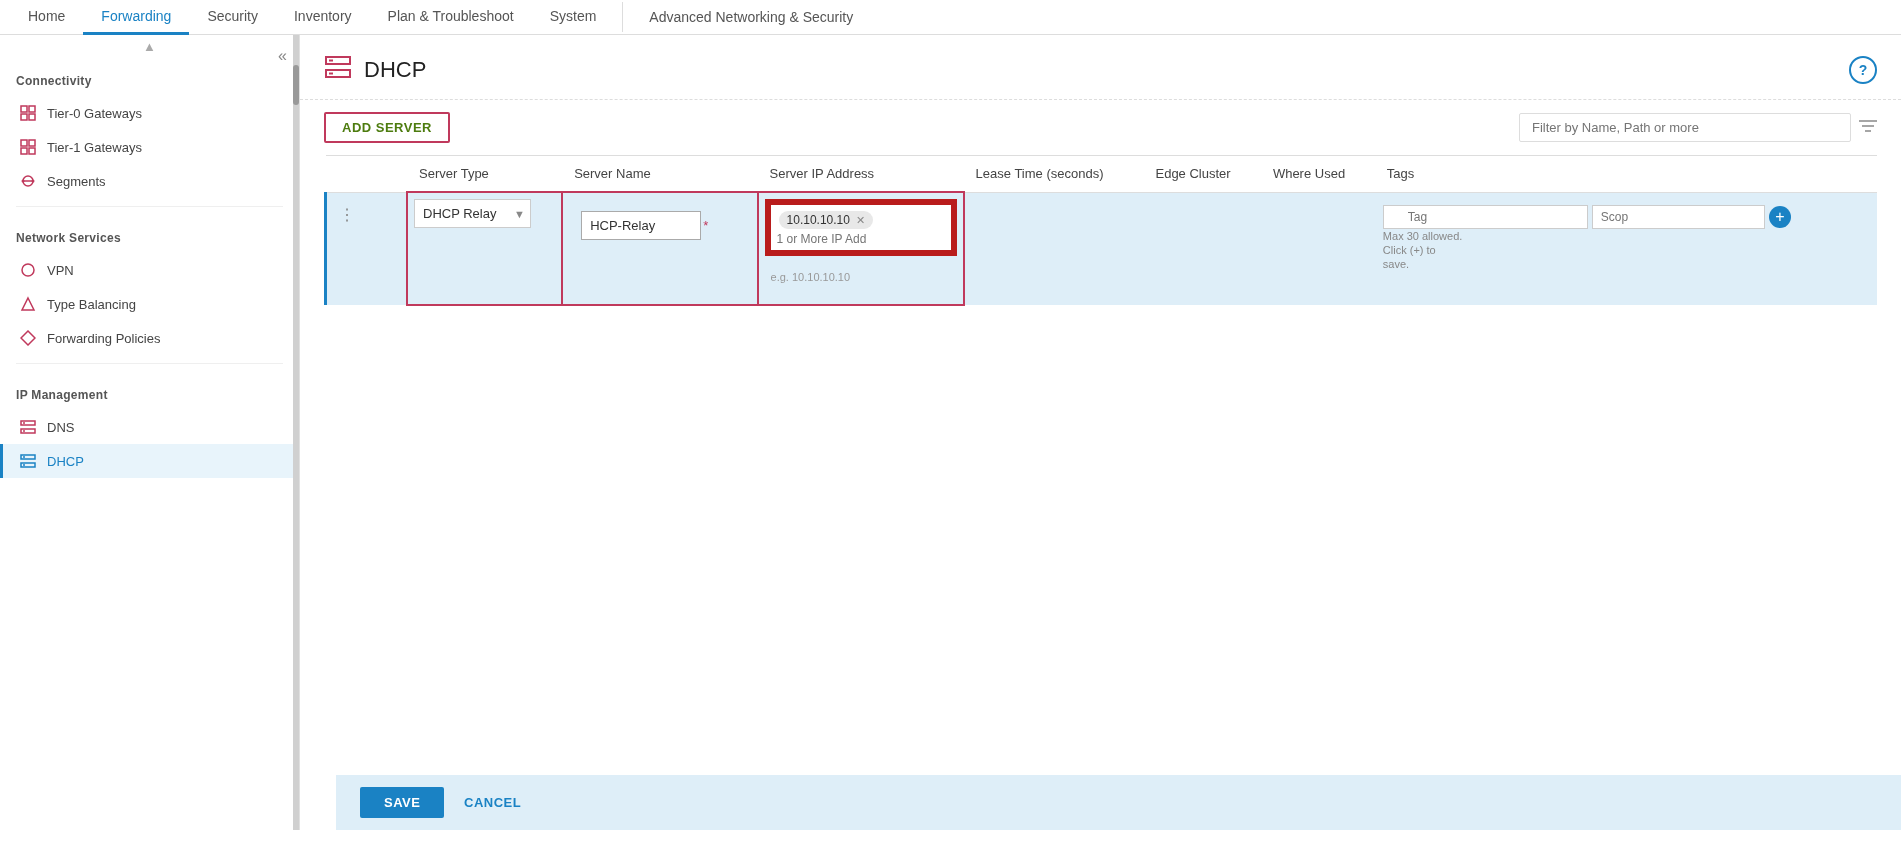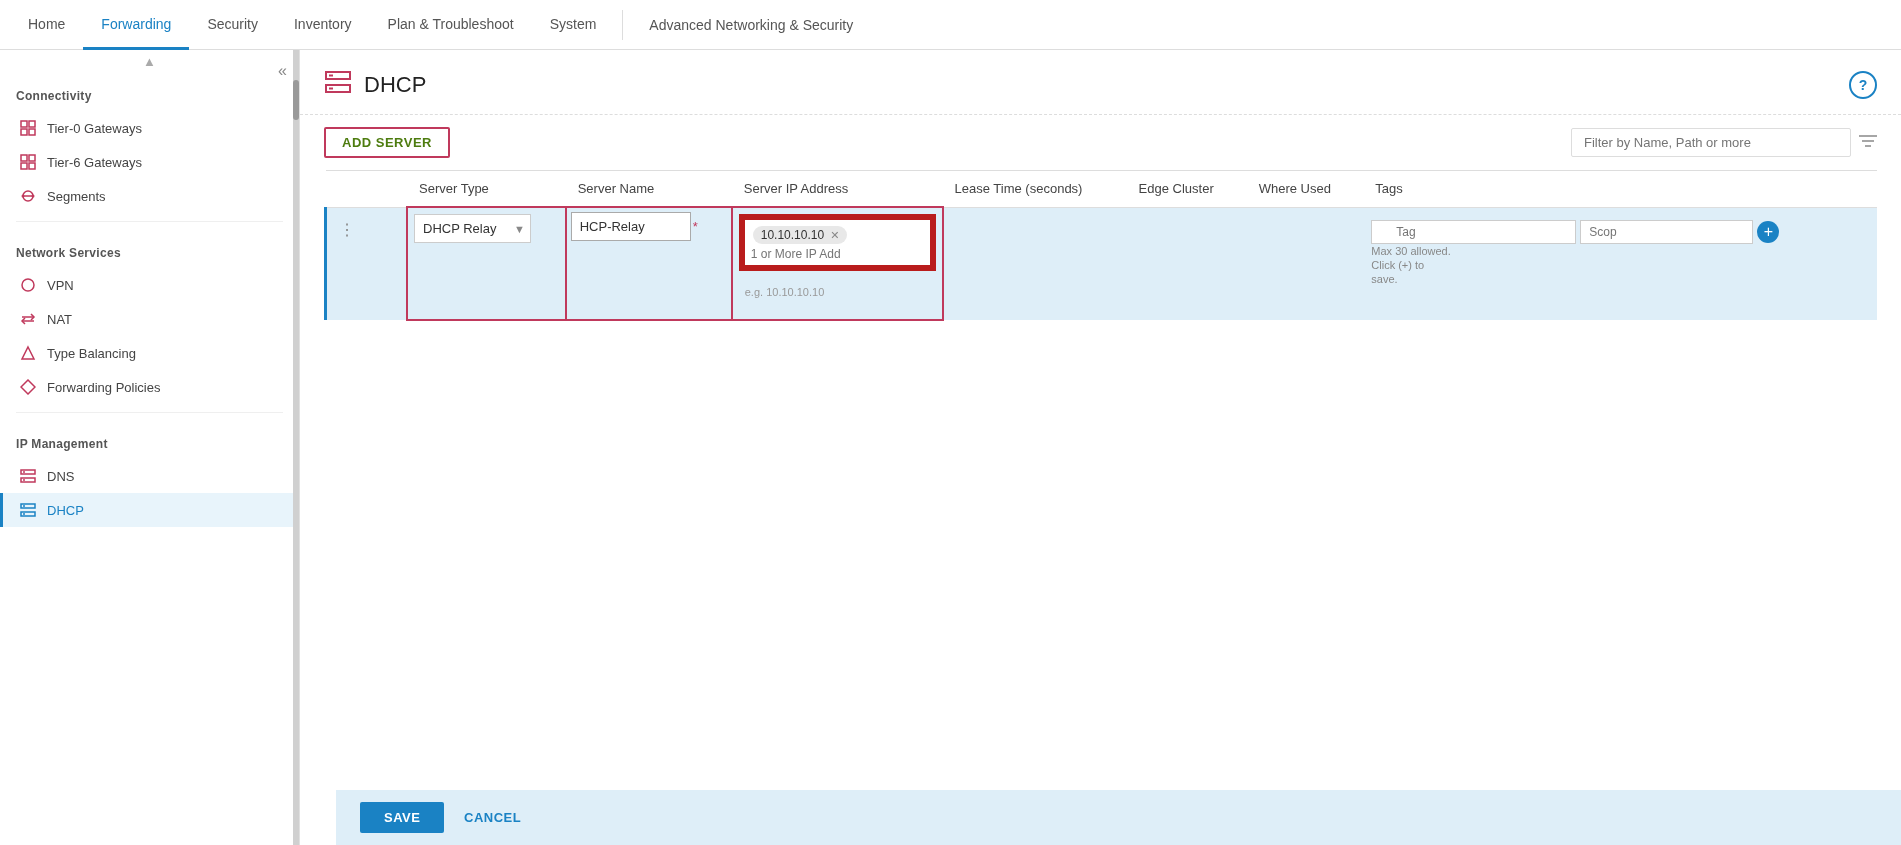--- a/index.html
+++ b/index.html
@@ -2,21 +2,21 @@
 <html><head>
   <meta charset="utf-8">
   <style>
     * { box-sizing: border-box; margin: 0; padding: 0; }
     body { font-family: 'Segoe UI', Arial, sans-serif; font-size: 13px; color: #333; background: #fff; height: 845px; overflow: hidden; }
 
     
     .top-nav {
       display: flex;
       align-items: center;
-      height: 50px;
+      height: 35px;
       border-bottom: 1px solid #ddd;
       background: #fff;
       padding: 0 10px;
     }
     .top-nav-item {
       padding: 0 18px;
       height: 100%;
       display: flex;
       align-items: center;
       cursor: pointer;
@@ -175,21 +175,21 @@
       cursor: pointer;
       letter-spacing: 0.5px;
       border-radius: 2px;
     }
     .filter-area {
       display: flex;
       align-items: center;
       gap: 8px;
     }
     .filter-input {
-      width: 280px;
+      width: 332px;
       padding: 6px 12px;
       border: 1px solid #ddd;
       border-radius: 2px;
       font-size: 13px;
       color: #999;
       outline: none;
     }
     .filter-icon {
       color: #888;
       font-size: 16px;
@@ -443,21 +443,21 @@
     </div>
     <div class="sidebar-item">
       <span class="sidebar-item-icon">
         <svg width="16" height="16" viewBox="0 0 16 16" fill="none">
           <rect x="1" y="1" width="6" height="6" stroke="#c0395c" stroke-width="1.5" fill="none"></rect>
           <rect x="9" y="1" width="6" height="6" stroke="#c0395c" stroke-width="1.5" fill="none"></rect>
           <rect x="1" y="9" width="6" height="6" stroke="#c0395c" stroke-width="1.5" fill="none"></rect>
           <rect x="9" y="9" width="6" height="6" stroke="#c0395c" stroke-width="1.5" fill="none"></rect>
         </svg>
       </span>
-      <span>Tier-6 Gateways</span>
+      <span>Tier-1 Gateways</span>
     </div>
     <div class="sidebar-item">
       <span class="sidebar-item-icon">
         <svg width="16" height="16" viewBox="0 0 16 16" fill="none">
           <circle cx="8" cy="8" r="5" stroke="#c0395c" stroke-width="1.5" fill="none"></circle>
           <line x1="3" y1="8" x2="13" y2="8" stroke="#c0395c" stroke-width="1.5"></line>
           <circle cx="3" cy="8" r="1.5" fill="#c0395c"></circle>
           <circle cx="13" cy="8" r="1.5" fill="#c0395c"></circle>
         </svg>
       </span>
@@ -467,31 +467,20 @@
     <div class="sidebar-divider"></div>
 
     <div class="sidebar-section-title">Network Services</div>
     <div class="sidebar-item">
       <span class="sidebar-item-icon">
         <svg width="16" height="16" viewBox="0 0 16 16" fill="none">
           <circle cx="8" cy="8" r="6" stroke="#c0395c" stroke-width="1.5" fill="none"></circle>
         </svg>
       </span>
       <span>VPN</span>
-    </div>
-    <div class="sidebar-item">
-      <span class="sidebar-item-icon">
-        <svg width="16" height="16" viewBox="0 0 16 16" fill="none">
-          <line x1="2" y1="6" x2="14" y2="6" stroke="#c0395c" stroke-width="1.5"></line>
-          <polyline points="11,3 14,6 11,9" stroke="#c0395c" stroke-width="1.5" fill="none"></polyline>
-          <line x1="14" y1="10" x2="2" y2="10" stroke="#c0395c" stroke-width="1.5"></line>
-          <polyline points="5,7 2,10 5,13" stroke="#c0395c" stroke-width="1.5" fill="none"></polyline>
-        </svg>
-      </span>
-      <span>NAT</span>
     </div>
     <div class="sidebar-item">
       <span class="sidebar-item-icon">
         <svg width="16" height="16" viewBox="0 0 16 16" fill="none">
           <polygon points="8,2 14,14 2,14" stroke="#c0395c" stroke-width="1.5" fill="none"></polygon>
         </svg>
       </span>
       <span>Type Balancing</span>
     </div>
     <div class="sidebar-item">
@@ -589,21 +578,21 @@
             <td></td>
             <td style="border: 2px solid #c0395c; padding: 6px;">
               <div class="select-wrapper">
                 <select class="type-select">
                   <option>DHCP Relay</option>
                   <option>DHCP Server</option>
                 </select>
                 <span class="select-arrow">▼</span>
               </div>
             </td>
-            <td style="border: 2px solid #c0395c; padding: 4px;">
+            <td style="border: 2px solid #c0395c; padding: 18px;">
               <div style="display:flex;align-items:center;">
                 <input class="name-input" type="text" value="HCP-Relay" style="">
                 <span class="required-star">*</span>
               </div>
             </td>
             <td style="border: 2px solid #c0395c; padding: 6px; vertical-align: top;">
               <div class="ip-field-wrapper">
                 <span class="ip-tag">
                   <span>10.10.10.10</span>
                   <span class="ip-tag-close">✕</span>

